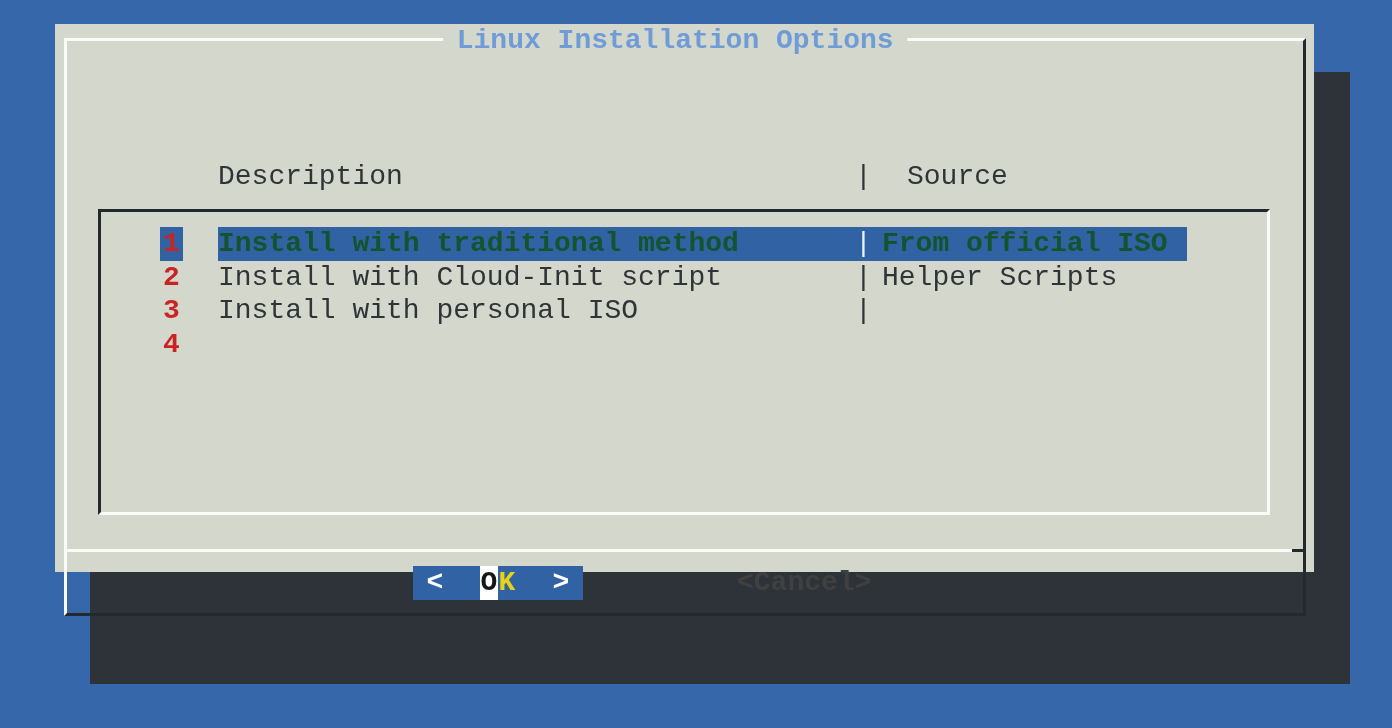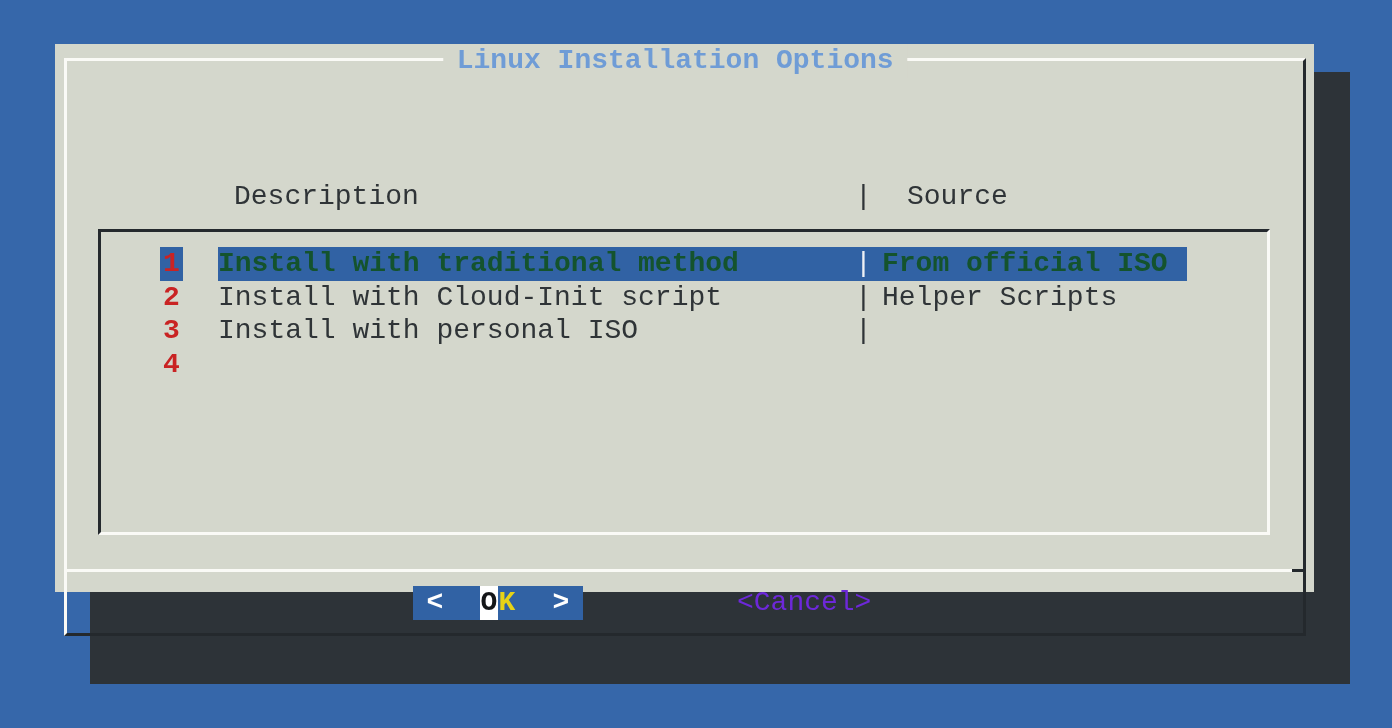--- a/index.html
+++ b/index.html
@@ -17,21 +17,21 @@
 
   .shadow {
     position: absolute;
     left: 90px; top: 72px;
     width: 1260px; height: 612px;
     background: #2d3338;
   }
 
   .dialog {
     position: absolute;
-    left: 55px; top: 44px;
+    left: 55px; top: 24px;
     width: 1259px; height: 548px;
     background: #d4d7cc;
   }
 
   .frame {
     position: absolute;
     left: 9px; top: 14px;
     width: 1242px; height: 578px;
     box-sizing: border-box;
     border-top: 3px solid #fafaf6;
@@ -53,21 +53,21 @@
     z-index: 2;
   }
 
   .prompt {
     position: absolute;
     left: 35px; top: 68px;
     white-space: nowrap;
   }
 
   .headers { position: absolute; left: 0; top: 136px; width: 100%; height: 34px; }
-  .hdr-desc   { position: absolute; left: 163px; white-space: nowrap; margin-left: 16px; }
+  .hdr-desc   { position: absolute; left: 163px; white-space: nowrap; }
   .hdr-pipe   { position: absolute; left: 800px; }
   .hdr-source { position: absolute; left: 827px; white-space: nowrap; margin-left: 25px; }
 
   .menubox {
     position: absolute;
     left: 43px; top: 185px;
     width: 1172px; height: 306px;
     box-sizing: border-box;
     border-top: 3px solid #24292d;
     border-left: 3px solid #24292d;
@@ -138,22 +138,22 @@
   }
   .okcell { display: block; width: 18px; text-align: center; color: #ffffff; }
   .okcell.spacer2 { width: 36px; }
   .okcell.cursor { background: #ffffff; color: #141618; }
   .okcell.krest  { color: #e6d216; }
 
   .btn-cancel {
     position: absolute;
     left: 682px; top: 542px;
     height: 34px; line-height: 34px;
-    color: #6d28d9;
-    font-weight: normal;
+    color: #404040;
+    font-weight: bold;
     white-space: nowrap;
     cursor: pointer;
   }
 </style>
 </head>
 <body>
 
 <div class="shadow"></div>
 
 <div class="dialog">

